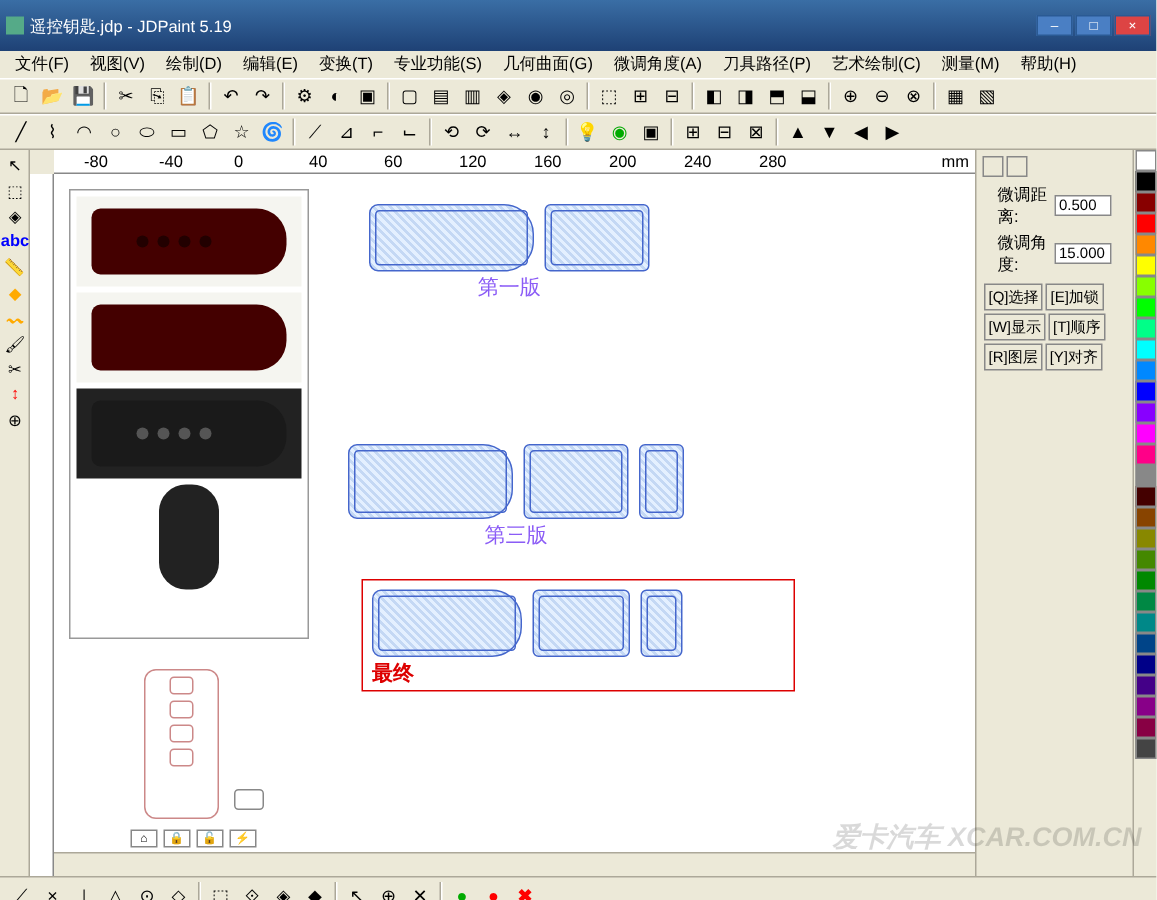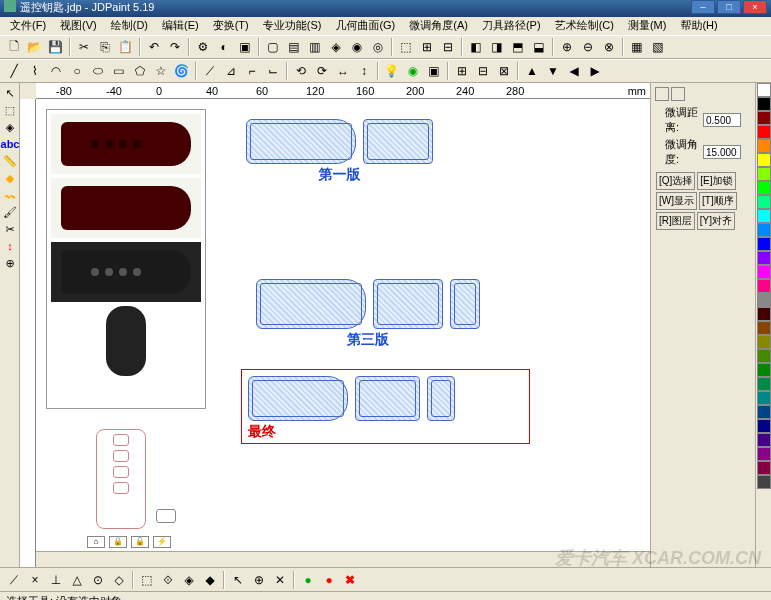--- a/index.html
+++ b/index.html
@@ -1,17 +1,17 @@
 <!DOCTYPE html>
 <html><head>
 <meta charset="utf-8">
 <style>
 *{margin:0;padding:0;box-sizing:border-box;font-family:sans-serif;font-size:11px}
 body{width:771px;height:600px;background:#ece9d8;overflow:hidden;position:relative}
-.titlebar{height:17px;background:linear-gradient(#3a6ea5,#1e4175);display:flex;align-items:flex-start;padding:0 4px;color:#fff}
+.titlebar{height:34px;background:linear-gradient(#3a6ea5,#1e4175);display:flex;align-items:center;padding:0 4px;color:#fff}
 .titlebar .icon{width:12px;height:12px;background:#5a8;margin-right:4px}
 .winbtns{margin-left:auto;display:flex;gap:2px}
 .winbtn{width:24px;height:14px;background:#4a7fc4;border:1px solid #2a5a94;display:flex;align-items:center;justify-content:center;font-size:9px;color:#fff}
 .winbtn.close{background:#d44}
 .menubar{height:18px;background:#ece9d8;display:flex;align-items:flex-start;padding:0 4px;gap:2px}
 .menubar span{padding:1px 6px;cursor:default}
 .toolbar{height:24px;background:#ece9d8;border-top:1px solid #fff;border-bottom:1px solid #aca899;display:flex;align-items:center;padding:0 4px;gap:1px}
 .tb{width:20px;height:20px;border:1px solid transparent;display:flex;align-items:center;justify-content:center;font-size:12px}
 .sep{width:2px;height:18px;border-left:1px solid #aca899;border-right:1px solid #fff;margin:0 2px}
 .workspace{position:relative;height:484px;display:flex}
@@ -36,21 +36,21 @@
 .photo.p2{height:60px}
 .photo.p3{height:60px;background:#222}
 .photo.p4{height:70px;width:40px;margin:4px auto;background:#222;border-radius:18px}
 .keybody{position:absolute;left:10px;top:8px;width:130px;height:44px;background:#400;border-radius:6px 20px 20px 6px}
 .keybody.dark{background:#1a1a1a}
 .dots{position:absolute;left:30px;top:18px;display:flex;gap:6px}
 .dot{width:8px;height:8px;border-radius:50%;background:#200}
 .cad-group{position:absolute}
 .cad-part{display:inline-block;border:1px solid #46c;background:repeating-linear-gradient(45deg,#e4f0ff,#e4f0ff 2px,#c4d8f4 2px,#c4d8f4 4px);position:relative;vertical-align:top}
 .cad-part::before{content:'';position:absolute;inset:3px;border:1px solid #46c;border-radius:3px}
-.cad-label{color:#1d4ed8;font-size:14px;font-weight:bold;text-align:center;margin-top:2px}
+.cad-label{color:#8b5cf6;font-size:14px;font-weight:normal;text-align:center;margin-top:2px}
 .final-box{position:absolute;border:1px solid #d00}
 .final-label{color:#d00;font-size:14px;font-weight:bold;position:absolute;bottom:2px;left:6px}
 .small-remote{position:absolute;left:60px;top:330px;width:50px;height:100px;border:1px solid #c88;border-radius:8px;background:#fff}
 .sr-btn{width:16px;height:12px;border:1px solid #c88;border-radius:3px;margin:4px auto}
 .sr-row{position:absolute;bottom:-20px;left:-10px;display:flex;gap:4px}
 .sr-row div{width:18px;height:12px;border:1px solid #888;font-size:8px;text-align:center}
 .watermark{position:absolute;right:10px;bottom:30px;font-size:18px;color:rgba(0,0,0,0.15);font-style:italic;font-weight:bold}
 .hscroll{position:absolute;bottom:0;left:16px;right:0;height:16px;background:#ece9d8;border-top:1px solid #aca899}
 .rp-icons{display:flex;gap:2px;margin-bottom:4px}
 .rp-icons div{width:14px;height:14px;border:1px solid #888}
@@ -217,21 +217,21 @@
         <div class="photo p4"></div>
       </div>
 
       <div class="cad-group" style="left:210px;top:20px">
         <div class="cad-part" style="width:110px;height:45px;border-radius:6px 20px 20px 6px"></div>
         <div class="cad-part" style="width:70px;height:45px;border-radius:4px;margin-left:4px"></div>
         <div class="cad-label">第一版</div>
       </div>
 
 
-      <div class="cad-group" style="left:220px;top:180px">
+      <div class="cad-group" style="left:196px;top:180px">
         <div class="cad-part" style="width:110px;height:50px;border-radius:6px 20px 20px 6px"></div>
         <div class="cad-part" style="width:70px;height:50px;border-radius:4px;margin-left:4px"></div>
         <div class="cad-part" style="width:30px;height:50px;border-radius:4px;margin-left:4px"></div>
         <div class="cad-label">第三版</div>
       </div>
 
       <div class="final-box" style="left:205px;top:270px;width:289px;height:75px">
         <div style="padding:6px">
           <div class="cad-part" style="width:100px;height:45px;border-radius:6px 20px 20px 6px"></div>
           <div class="cad-part" style="width:65px;height:45px;border-radius:4px;margin-left:4px"></div>

